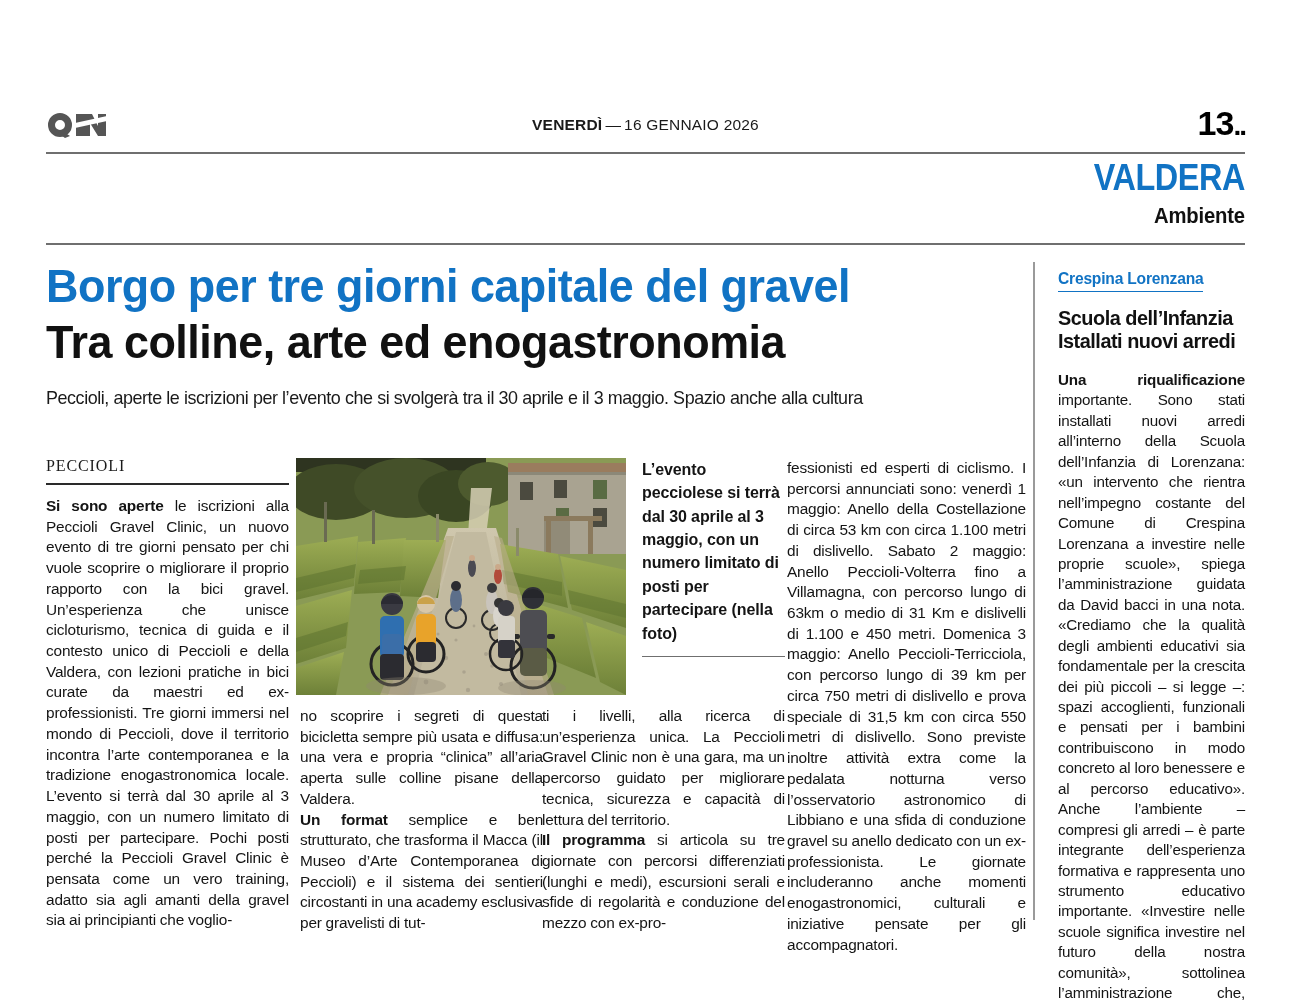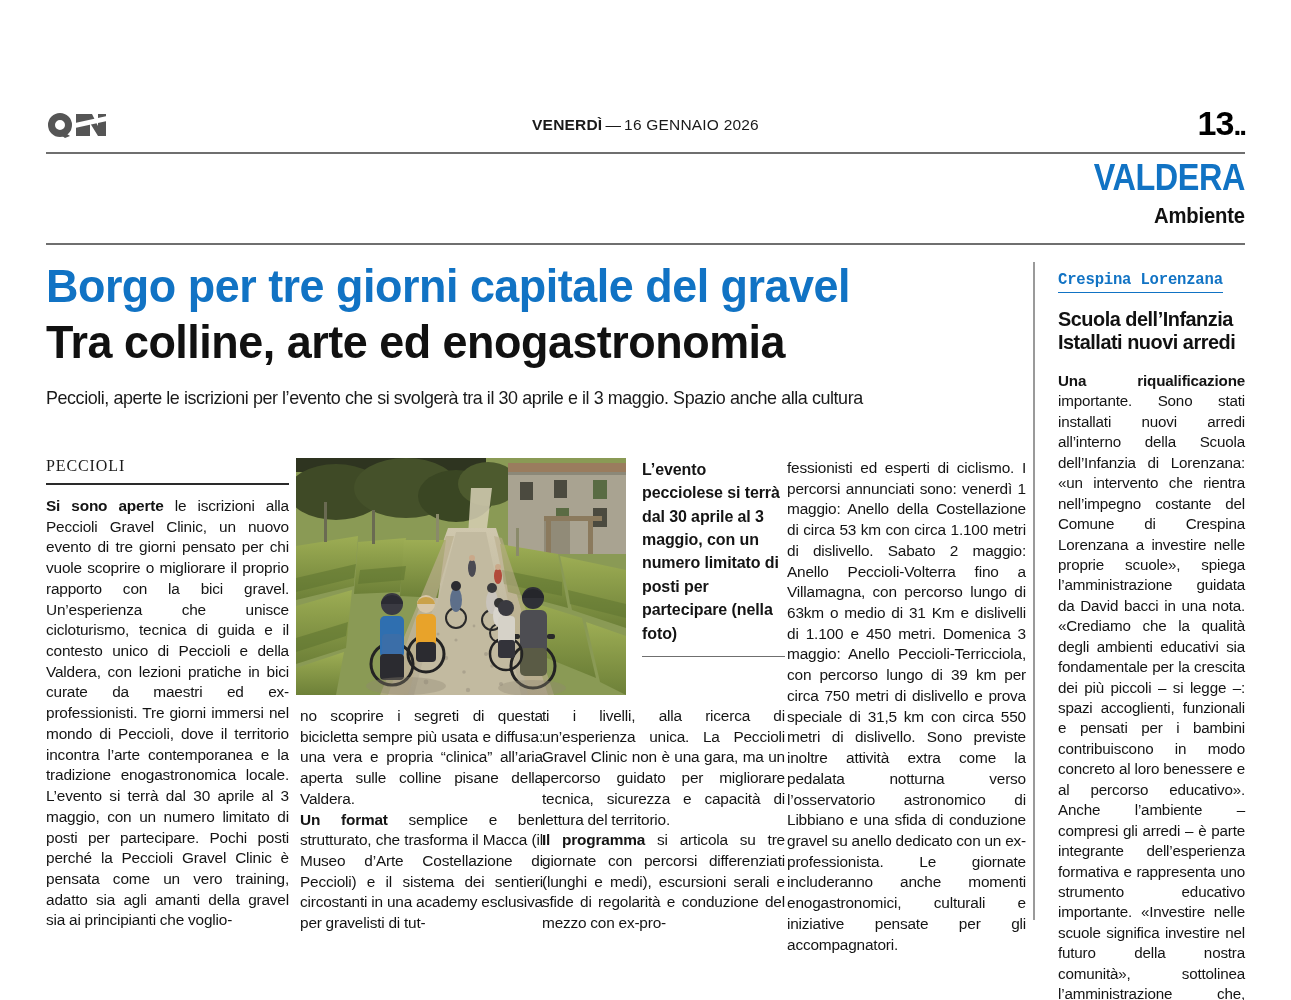--- a/index.html
+++ b/index.html
@@ -261,21 +261,20 @@
   }
   .sb-kicker {
     font-size: 15.6px;
     font-weight: bold;
     color: #1173c4;
     line-height: 1.2;
     letter-spacing: -0.2px;
     display: inline-block;
     border-bottom: 1.6px solid #1173c4;
     padding-bottom: 2px;
-    font-family: Liberation Mono, monospace;
   }
   .sb-headline {
     margin-top: 14px;
     font-size: 20.5px;
     font-weight: bold;
     color: #111;
     line-height: 1.13;
     letter-spacing: -0.5px;
     transform: scaleX(0.97);
     transform-origin: left center;
@@ -493,21 +492,21 @@
     </div>
 
     <div class="caption-box">
       <div class="caption-text">L’evento pecciolese si terrà dal 30 aprile al 3 maggio, con un numero limitato di posti per partecipare (nella foto)</div>
       <div class="caption-rule"></div>
     </div>
 
     <div class="col-2-text">
       <div class="body-text">
           <p><span>no scoprire i segreti di questa bicicletta sempre più usata e diffusa: una vera e propria “clinica” all’aria aperta sulle colline pisane della Valdera.</span></p>
-          <p><b>Un format</b><span> semplice e ben strutturato, che trasforma il Macca (il Museo d’Arte Costellazione di Peccioli) e il sistema dei sentieri circostanti in una academy esclusiva per gravelisti di tut-</span></p>
+          <p><b>Un format</b><span> semplice e ben strutturato, che trasforma il Macca (il Museo d’Arte Contemporanea di Peccioli) e il sistema dei sentieri circostanti in una academy esclusiva per gravelisti di tut-</span></p>
         </div>
     </div>
 
     <div class="col-3-text">
       <div class="body-text">
           <p><span>ti i livelli, alla ricerca di un’esperienza unica. La Peccioli Gravel Clinic non è una gara, ma un percorso guidato per migliorare tecnica, sicurezza e capacità di lettura del territorio.</span></p>
           <p><b>Il programma</b><span> si articola su tre giornate con percorsi differenziati (lunghi e medi), escursioni serali e sfide di regolarità e conduzione del mezzo con ex-pro-</span></p>
         </div>
     </div>
 

